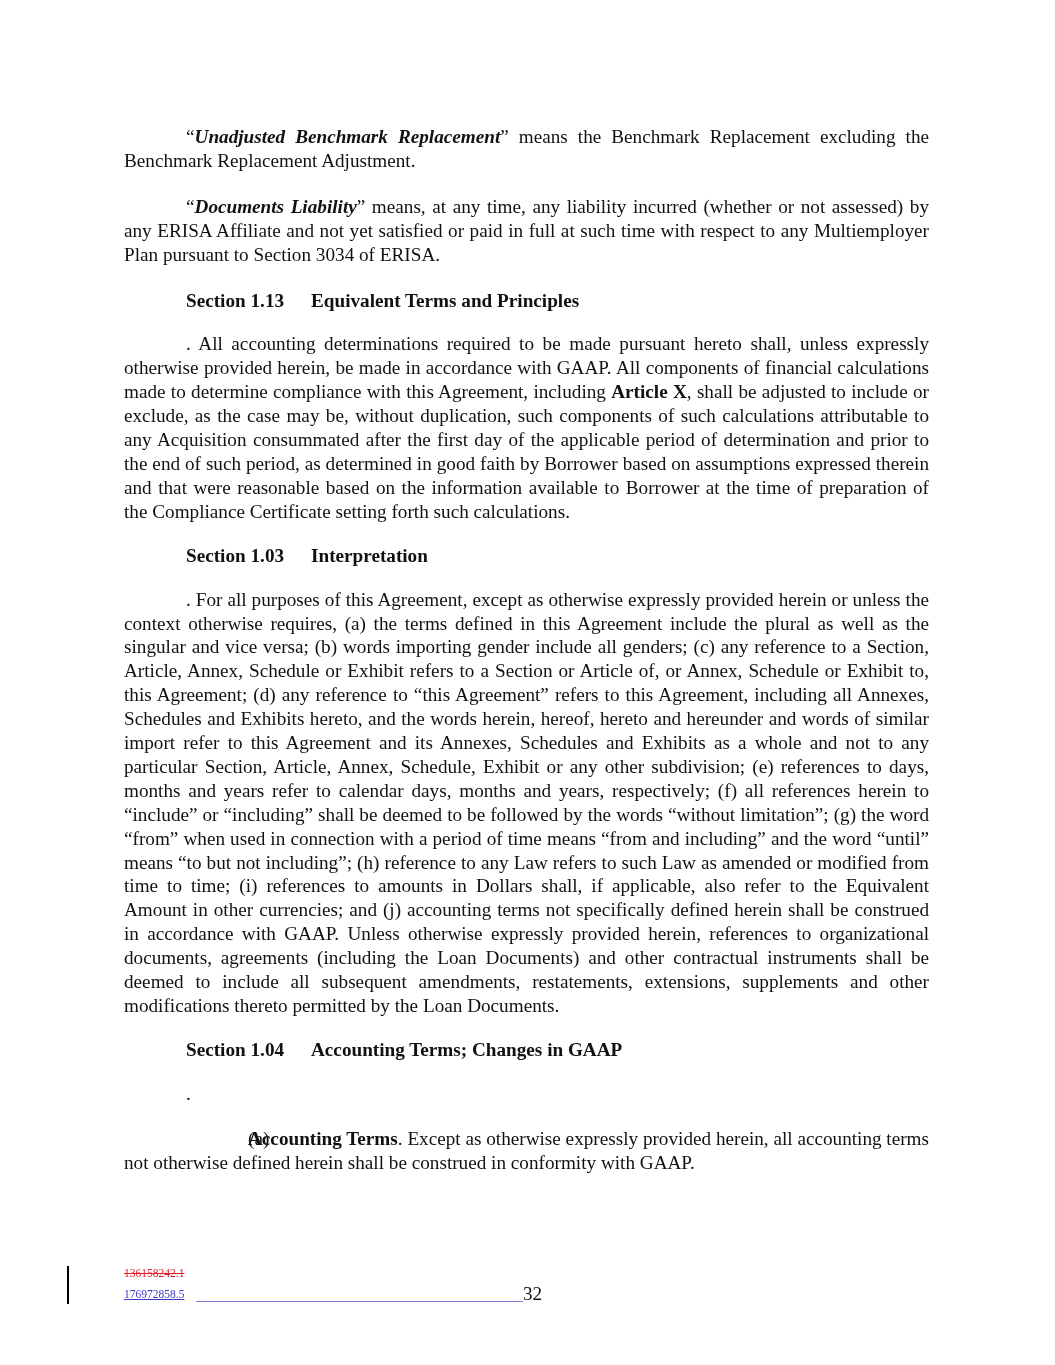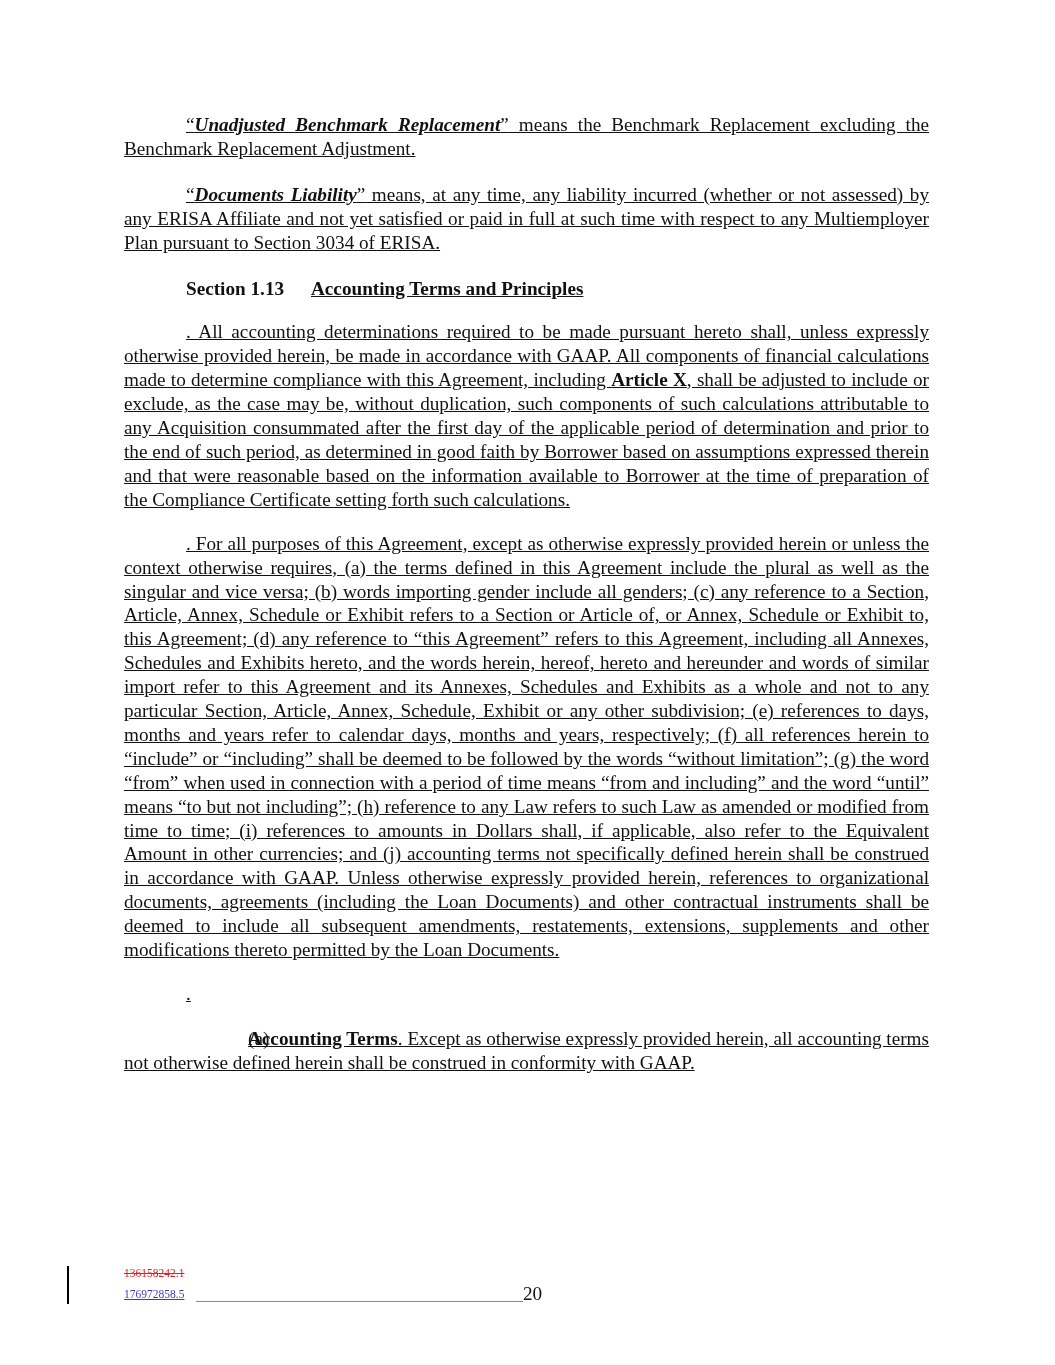--- a/index.html
+++ b/index.html
@@ -13,23 +13,22 @@
       position: relative;
       overflow: hidden;
       font-family: "Liberation Serif", serif;
       color: #111111;
       font-size: 19.2px;
       line-height: 23.9px;
     }
     .page {
       position: absolute;
       left: 124px;
-      top: 113px;
+      top: 125px;
       width: 805px;
-      text-decoration: underline;
     }
     p {
       margin: 0;
       text-align: justify;
     }
     .indent { text-indent: 62px; }
     .def { margin-bottom: 22px; }
     .heading {
       font-weight: bold;
       padding-left: 62px;
@@ -96,33 +95,35 @@
   </style>
 </head>
 <body>
 
 <div class="page">
 
   <p class="indent def"><span>“</span><span class="term">Unadjusted Benchmark Replacement</span><span>”</span><span> means the Benchmark Replacement excluding the Benchmark Replacement Adjustment.</span></p>
 
   <p class="indent def"><span>“</span><span class="term">Documents Liability</span><span>”</span><span> means, at any time, any liability incurred (whether or not assessed) by any ERISA Affiliate and not yet satisfied or paid in full at such time with respect to any Multiemployer Plan pursuant to Section 3034 of ERISA.</span></p>
 
-  <div class="heading"><span class="num">Section 1.13</span><span>Accounting Terms and Principles</span></div>
+  <div class="heading"><span class="num">Section 1.13</span><span>Equivalent Terms and Principles</span></div>
 
   <p class="indent para"><span>.  All accounting determinations required to be made pursuant hereto shall, unless expressly otherwise provided herein, be made in accordance with GAAP.  All components of financial calculations made to determine compliance with this Agreement, including </span><span class="bold">Article X</span><span>, shall be adjusted to include or exclude, as the case may be, without duplication, such components of such calculations attributable to any Acquisition consummated after the first day of the applicable period of determination and prior to the end of such period, as determined in good faith by Borrower based on assumptions expressed therein and that were reasonable based on the information available to Borrower at the time of preparation of the Compliance Certificate setting forth such calculations.</span></p>
 
+  <div class="heading"><span class="num">Section 1.03</span><span>Interpretation</span></div>
 
   <p class="indent para">.  For all purposes of this Agreement, except as otherwise expressly provided herein or unless the context otherwise requires, (a) the terms defined in this Agreement include the plural as well as the singular and vice versa; (b) words importing gender include all genders; (c) any reference to a Section, Article, Annex, Schedule or Exhibit refers to a Section or Article of, or Annex, Schedule or Exhibit to, this Agreement; (d) any reference to “this Agreement” refers to this Agreement, including all Annexes, Schedules and Exhibits hereto, and the words herein, hereof, hereto and hereunder and words of similar import refer to this Agreement and its Annexes, Schedules and Exhibits as a whole and not to any particular Section, Article, Annex, Schedule, Exhibit or any other subdivision; (e) references to days, months and years refer to calendar days, months and years, respectively; (f) all references herein to “include” or “including” shall be deemed to be followed by the words “without limitation”; (g) the word “from” when used in connection with a period of time means “from and including” and the word “until” means “to but not including”; (h) reference to any Law refers to such Law as amended or modified from time to time; (i) references to amounts in Dollars shall, if applicable, also refer to the Equivalent Amount in other currencies; and (j) accounting terms not specifically defined herein shall be construed in accordance with GAAP.  Unless otherwise expressly provided herein, references to organizational documents, agreements (including the Loan Documents) and other contractual instruments shall be deemed to include all subsequent amendments, restatements, extensions, supplements and other modifications thereto permitted by the Loan Documents.</p>
 
+  <div class="heading"><span class="num">Section 1.04</span><span>Accounting Terms; Changes in GAAP</span></div>
 
   <div class="dot-line">.</div>
 
   <p class="indent sub-a"><span class="label">(a)</span><span class="bold">Accounting Terms</span><span>.  Except as otherwise expressly provided herein, all accounting terms not otherwise defined herein shall be construed in conformity with GAAP.</span></p>
 
 </div>
 
 <div class="footer">
   <div class="change-bar"></div>
   <div class="docid-old">136158242.1</div>
   <div class="docid-new">176972858.5</div>
   <div class="docid-rule"></div>
-  <div class="page-num">20</div>
+  <div class="page-num">32</div>
 </div>
 
 </body></html>

